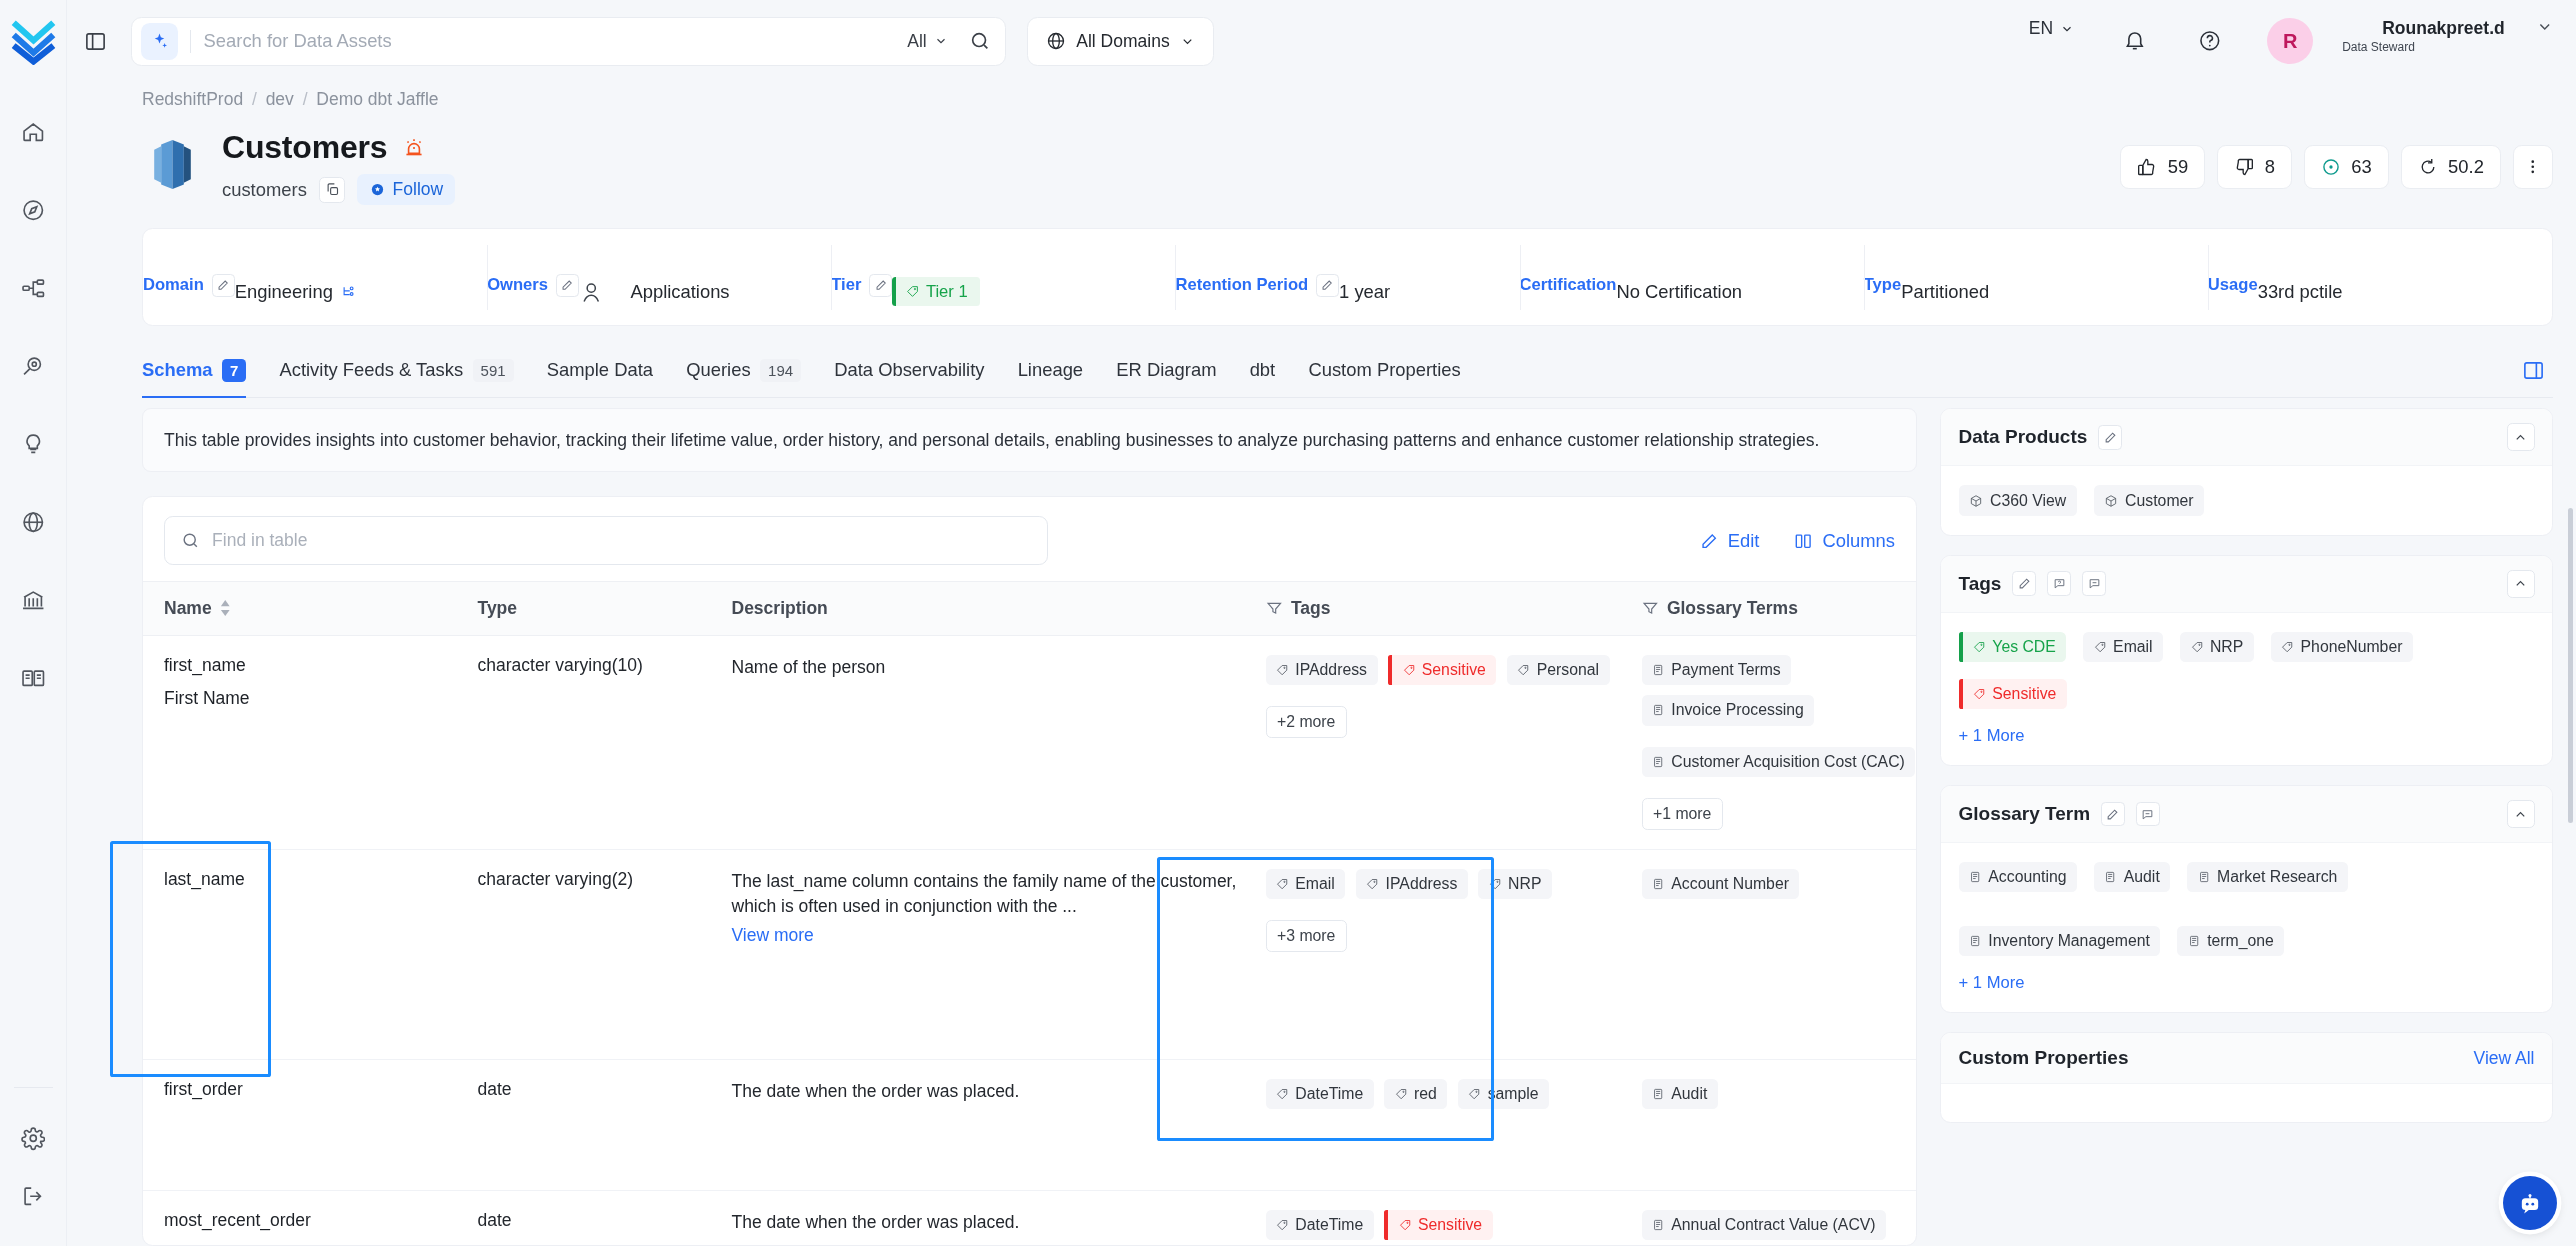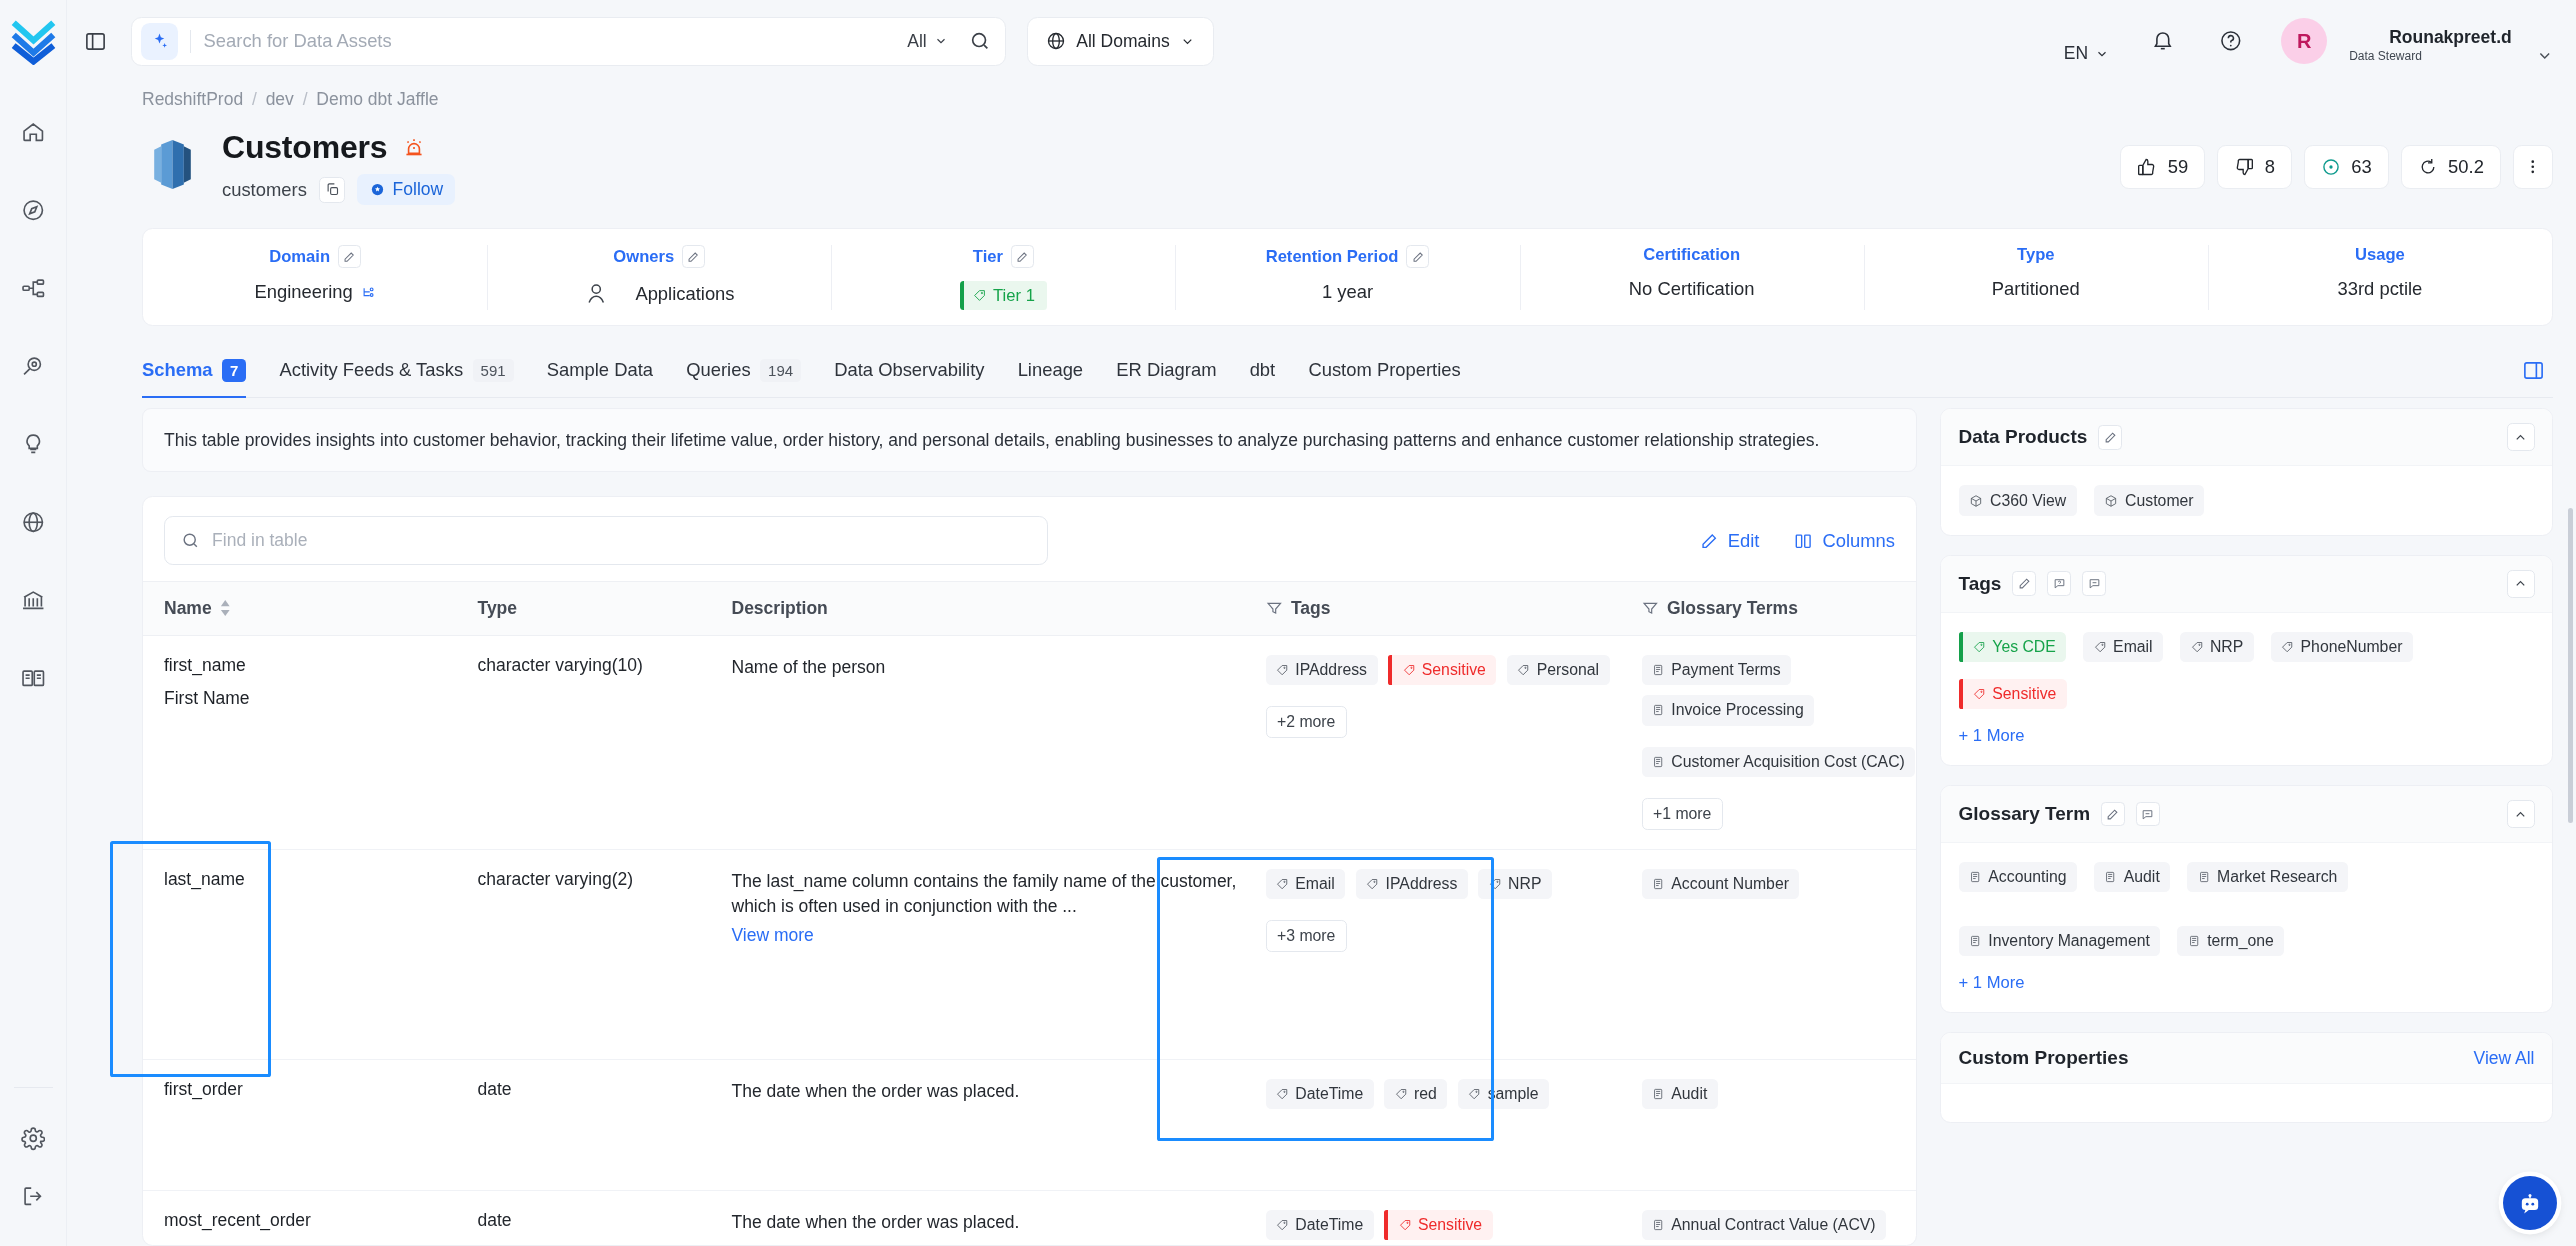--- a/index.html
+++ b/index.html
@@ -60,21 +60,21 @@
   .search-input::placeholder { color: #a3aab5; }
   .search-right { display: flex; align-items: center; gap: 0; flex: 0 0 auto; }
   .all-sel { display: flex; align-items: center; gap: 7px; font-size: 17.5px; color: #3a3f47; padding: 0 12.3px; cursor: pointer; }
   .search-go { width: 40px; height: 40px; display: flex; align-items: center; justify-content: center; color: #3a3f47; cursor: pointer; }
   .domain-btn {
     margin-left: 21px; height: 49px; background: #fff; border: 0.9px solid #e9ecf1;
     border-radius: 10.5px; display: flex; align-items: center; gap: 10.5px;
     padding: 0 17.5px; font-size: 17.5px; color: #25292f; cursor: pointer;
   }
   .top-spacer { flex: 1; }
-  .top-right { display: flex; align-items: flex-end; gap: 8px; }
+  .top-right { display: flex; align-items: flex-start; gap: 15px; }
   .lang { display: flex; align-items: center; gap: 7px; font-size: 17.5px; color: #2b3039; padding: 0 15.8px; cursor: pointer; }
   .ticon { width: 46px; height: 46px; display: flex; align-items: center; justify-content: center; color: #2b3039; cursor: pointer; margin: 0 7px; }
   .avatar {
     width: 46px; height: 46px; border-radius: 50%; background: #fbcfe8; color: #be185d;
     display: flex; align-items: center; justify-content: center; font-size: 20px; font-weight: bold;
     margin-left: 12.3px; flex: 0 0 46px;
   }
   .user-block { margin-left: 14px; line-height: 1.25; cursor: pointer; }
   .user-name { font-size: 17.5px; font-weight: bold; color: #1f242b; margin-left: 40px; }
   .user-role { font-size: 12px; color: #3f4650; }
@@ -107,21 +107,21 @@
     display: flex; align-items: center; gap: 10.5px; padding: 0 15.8px; font-size: 18.4px; color: #22262c; cursor: pointer;
   }
   .chip-kebab { width: 40px; justify-content: center; padding: 0; }
 
   
   .meta-wrap { padding: 23px 23px 0 75px; }
   .meta-bar {
     background: #fff; border: 0.9px solid #edeff4; border-radius: 10.5px;
     display: flex; align-items: stretch; height: 98px;
   }
-  .meta-cell { flex: 1; padding: 15.8px 0 0 0; position: relative; display: flex; flex-direction: column; align-items: center; }
+  .meta-cell { flex: 1; padding: 15.8px 0 0 0; position: relative; display: flex; align-items: center; }
   .meta-cell + .meta-cell::before {
     content: ""; position: absolute; left: 0; top: 15.8px; bottom: 15.8px; width: 0.9px; background: #edeff4;
   }
   .meta-label { display: flex; align-items: center; gap: 7.9px; font-size: 16.6px; color: #2a6df5; font-weight: 600; }
   .meta-label.plain { color: #2a6df5; }
   .meta-edit {
     width: 23px; height: 23px; border: 0.9px solid #e4e8ee; border-radius: 4.4px; background: #fff;
     display: flex; align-items: center; justify-content: center; cursor: pointer;
   }
   .meta-val { margin-top: 13px; font-size: 18.4px; color: #25292f; display: flex; align-items: center; gap: 7.9px; text-align: right; }

